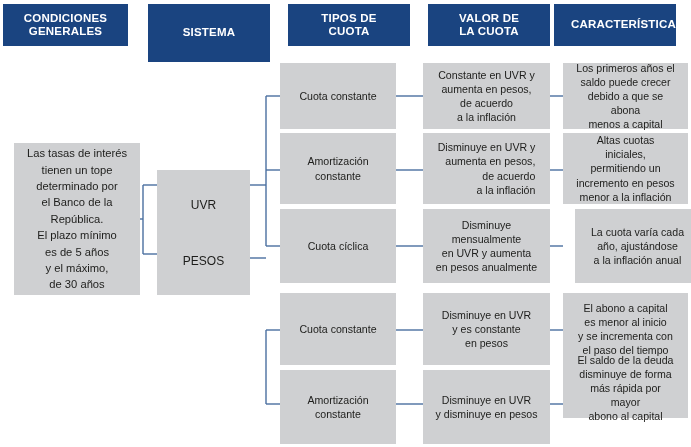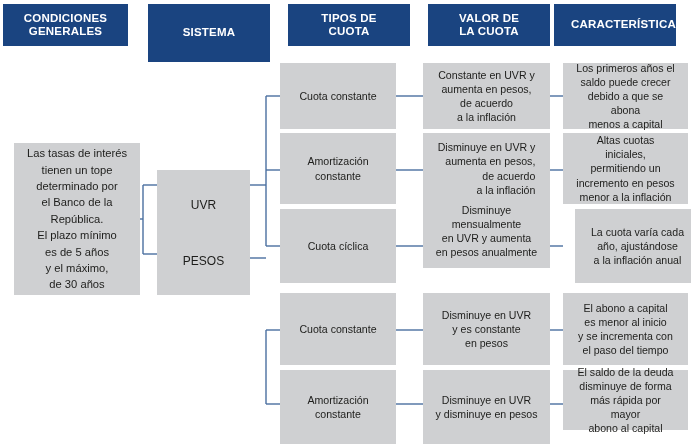--- a/index.html
+++ b/index.html
@@ -100,24 +100,24 @@
 
   <div class="box" style="left:280px;top:63px;width:116px;height:66px;">Cuota constante</div>
   <div class="box" style="left:423px;top:63px;width:127px;height:66px;">Constante en UVR y<br>aumenta en pesos,<br>de acuerdo<br>a la inflación</div>
   <div class="box" style="left:563px;top:63px;width:125px;height:66px;">Los primeros años el<br>saldo puede crecer<br>debido a que se abona<br>menos a capital</div>
 
   <div class="box" style="left:280px;top:133px;width:116px;height:71px;">Amortización<br>constante</div>
   <div class="box" style="left:423px;top:133px;width:127px;height:71px;text-align:right;">Disminuye en UVR y<br>aumenta en pesos,<br>de acuerdo<br>a la inflación</div>
   <div class="box" style="left:280px;top:209px;width:116px;height:74px;">Cuota cíclica</div>
 
   <div class="box" style="left:563px;top:133px;width:125px;height:71px;">Altas cuotas iniciales,<br>permitiendo un<br>incremento en pesos<br>menor a la inflación</div>
-  <div class="box" style="left:423px;top:194px;width:127px;height:74px;">Disminuye<br>mensualmente<br>en UVR y aumenta<br>en pesos anualmente</div>
+  <div class="box" style="left:423px;top:209px;width:127px;height:74px;">Disminuye<br>mensualmente<br>en UVR y aumenta<br>en pesos anualmente</div>
   <div class="box" style="left:563px;top:209px;width:125px;height:74px;margin-left:12px;">La cuota varía cada<br>año, ajustándose<br>a la inflación anual</div>
 
   <div class="box" style="left:280px;top:293px;width:116px;height:72px;">Cuota constante</div>
   <div class="box" style="left:423px;top:293px;width:127px;height:72px;">Disminuye en UVR<br>y es constante<br>en pesos</div>
   <div class="box" style="left:563px;top:293px;width:125px;height:72px;">El abono a capital<br>es menor al inicio<br>y se incrementa con<br>el paso del tiempo</div>
 
   <div class="box" style="left:280px;top:370px;width:116px;height:74px;">Amortización<br>constante</div>
   <div class="box" style="left:423px;top:370px;width:127px;height:74px;">Disminuye en UVR<br>y disminuye en pesos</div>
-  <div class="box" style="left:563px;top:370px;width:125px;height:60px;">El saldo de la deuda<br>disminuye de forma<br>más rápida por mayor<br>abono al capital</div>
+  <div class="box" style="left:563px;top:358px;width:125px;height:60px;">El saldo de la deuda<br>disminuye de forma<br>más rápida por mayor<br>abono al capital</div>
 
 </div>
 
 </body></html>

